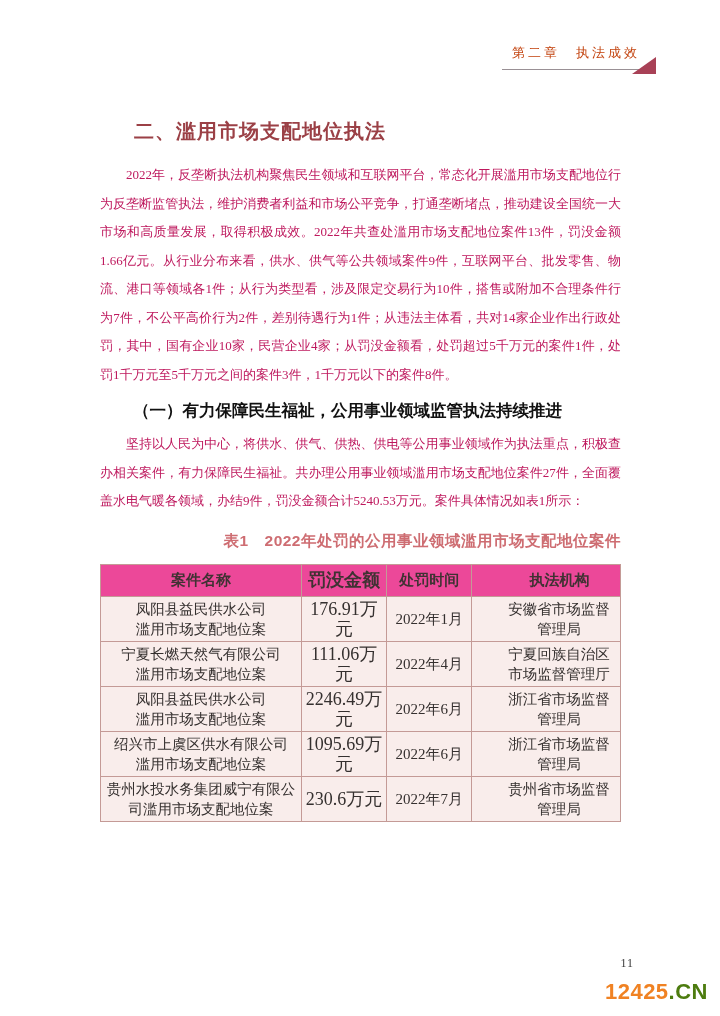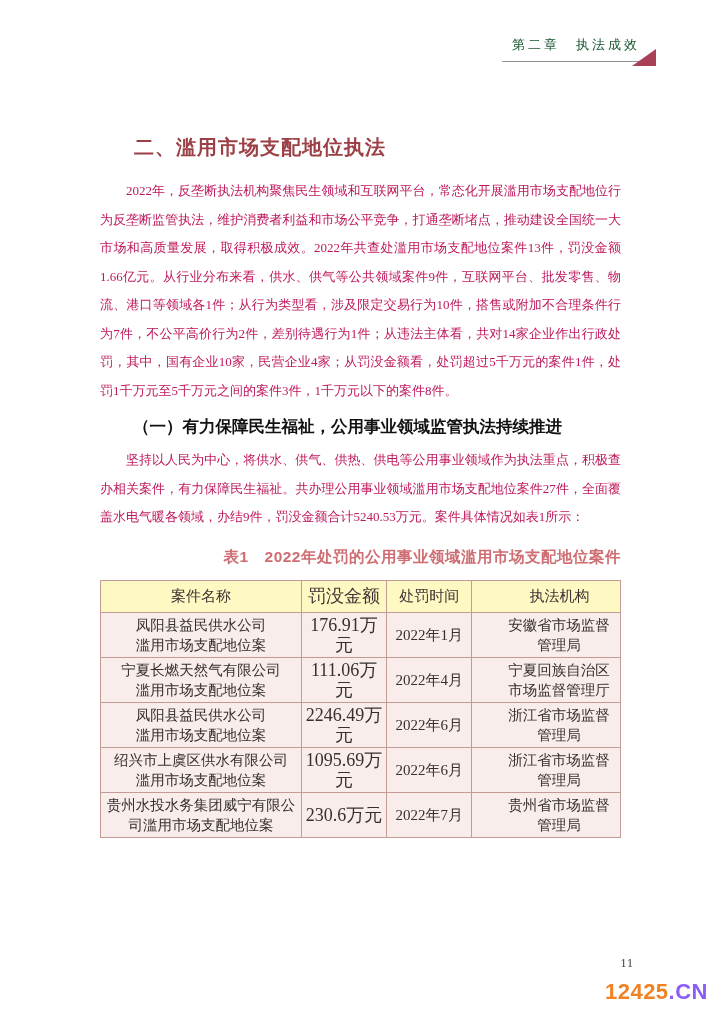--- a/index.html
+++ b/index.html
@@ -7,38 +7,38 @@
     position:relative;
     width:720px;height:1016px;
     margin:0 auto;
     background:#ffffff;
     font-family:"Liberation Serif","DejaVu Serif",serif;
     color:#232323;
     overflow:hidden;
   }
   
   .chapter-header{
-    position:absolute;top:36px;right:70px;
+    position:absolute;top:44px;right:70px;
     width:148px;
     text-align:center;
     padding-bottom:7px;
     border-bottom:1px solid #999095;
-    color:#14532d;
+    color:#c2410c;
     font-size:13px;
     letter-spacing:3px;
   }
   .corner-triangle{
     position:absolute;right:-6px;bottom:-5px;
     width:24px;height:17px;
     background:#a84156;
     clip-path:polygon(0 100%,100% 100%,100% 0);
   }
   
   .content{
-    position:absolute;left:100px;top:118px;width:521px;margin-top:16px;
+    position:absolute;left:100px;top:118px;width:521px;
   }
   .section-title{
     margin:0 0 16px 34px;
     font-size:20px;
     font-weight:bold;
     color:#9b4046;
     letter-spacing:1px;
   }
   .body-para{
     margin:0;
@@ -72,24 +72,24 @@
     border-collapse:collapse;
     table-layout:fixed;
   }
   table.case-table th,table.case-table td{
     border:1px solid #c49a96;
     text-align:center;
     vertical-align:middle;
     white-space:pre-line;
   }
   table.case-table th{
-    background:#fef9c3;
+    background:#ec4899;
     height:29px;
     font-family:"Liberation Sans","DejaVu Sans",sans-serif;
-    font-weight:normal;
+    font-weight:bold;
     font-size:15px;
     color:#403233;
   }
   table.case-table td{
     background:#f9edeb;
     height:42px;
     font-size:14.5px;
     line-height:20px;
     color:#35302f;
     padding:1px 2px;
@@ -103,21 +103,21 @@
     position:absolute;top:956px;right:86px;
     font-size:12px;color:#3a3a3a;letter-spacing:1px;text-align:center;
   }
   .watermark{
     position:absolute;top:979px;right:12px;
     font-family:"Liberation Sans","DejaVu Sans",sans-serif;
     font-weight:bold;font-size:22px;letter-spacing:0.5px;
     white-space:nowrap;
   }
   .watermark .wm-num{color:#f08223;}
-  .watermark .wm-suffix{color:#8b5cf6;}
+  .watermark .wm-suffix{color:#4d7c0f;}
 </style>
 </head>
 <body>
 
 <div class="page">
 
   <div class="chapter-header">
     <span>第二章　执法成效</span>
     <span class="corner-triangle"></span>
   </div>

